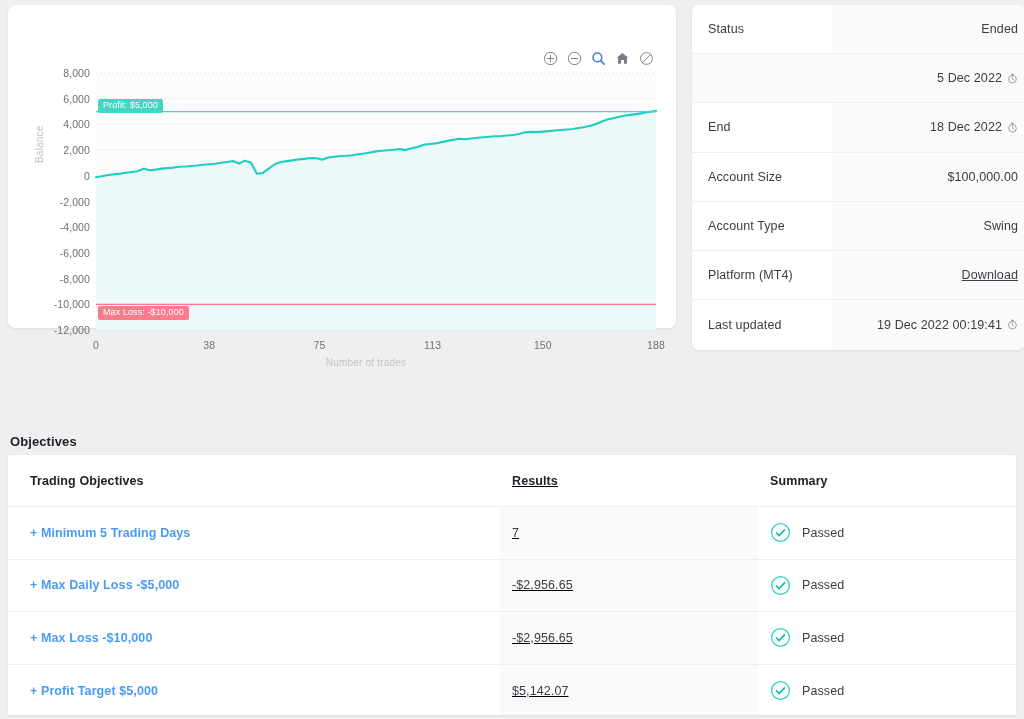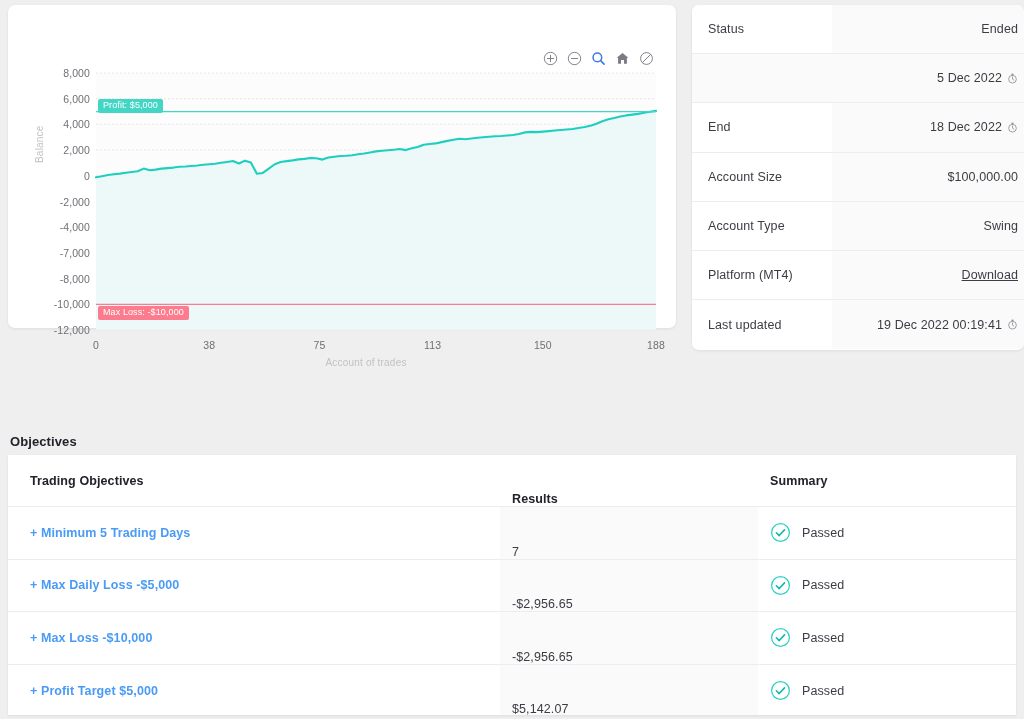--- a/index.html
+++ b/index.html
@@ -92,21 +92,21 @@
   }
   .obj-card {
     position: absolute; left: 8px; top: 455px;
     width: 1008px; height: 260px;
     background: #fff; border-radius: 1px; overflow: hidden;
     box-shadow: 0 1px 3px rgba(0,0,0,.08);
   }
   .obj-head { display: flex; height: 52px; border-bottom: 1px solid #ededef; }
   .obj-row  { display: flex; height: 52.6px; border-bottom: 1px solid #ededef; }
   .c1 { flex: 0 0 492px; display: flex; align-items: center; padding-left: 22px; }
-  .c2 { flex: 0 0 258px; display: flex; align-items: flex-end; padding-left: 12px; }
+  .c2 { flex: 0 0 258px; display: flex; align-items: center; padding-left: 12px; text-decoration: underline; }
   .c3 { flex: 1;         display: flex; align-items: center; padding-left: 12px; gap: 11px; }
   .obj-row .c2 { background: #fafafb; }
   .obj-head .c2 { background: #fff; }
   .th { font-size: 12.5px; font-weight: bold; color: #22222a; letter-spacing: .1px; }
   .obj-link {
     font-size: 12.5px; color: #4a9bf5; font-weight: bold;
     cursor: pointer; letter-spacing: .1px;
   }
   .obj-res { font-size: 12.5px; color: #3c3c44; letter-spacing: .1px; }
   .obj-sum { font-size: 12.5px; color: #3c3c44; letter-spacing: .1px; }
@@ -158,21 +158,21 @@
         <div class="ylabel">Balance</div>
 
         <div class="yticks" id="yticks">
             <div class="ytick" style="top: 68px;">8,000</div>
             <div class="ytick" style="top: 93.7px;">6,000</div>
             <div class="ytick" style="top: 119.4px;">4,000</div>
             <div class="ytick" style="top: 145.1px;">2,000</div>
             <div class="ytick" style="top: 170.8px;">0</div>
             <div class="ytick" style="top: 196.5px;">-2,000</div>
             <div class="ytick" style="top: 222.2px;">-4,000</div>
-            <div class="ytick" style="top: 247.9px;">-7,000</div>
+            <div class="ytick" style="top: 247.9px;">-6,000</div>
             <div class="ytick" style="top: 273.6px;">-8,000</div>
             <div class="ytick" style="top: 299.3px;">-10,000</div>
             <div class="ytick" style="top: 325px;">-12,000</div>
           </div>
 
         <svg id="plot-svg" width="668" height="383" viewBox="0 0 668 383" style="position:absolute;left:0;top:0">
             <rect x="88" y="68" width="560" height="257" fill="#fcfcfd"></rect>
             <line x1="88" y1="68" x2="648" y2="68" stroke="#e6e6ea" stroke-width="1" stroke-dasharray="2 2"></line>
             <line x1="88" y1="93.69999999999999" x2="648" y2="93.69999999999999" stroke="#e6e6ea" stroke-width="1" stroke-dasharray="2 2"></line>
             <line x1="88" y1="119.39999999999998" x2="648" y2="119.39999999999998" stroke="#e6e6ea" stroke-width="1" stroke-dasharray="2 2"></line>
@@ -195,21 +195,21 @@
 
         <div class="xticks" id="xticks">
             <div class="xtick" style="left: 88px; top: 334px;">0</div>
             <div class="xtick" style="left: 201.191px; top: 334px;">38</div>
             <div class="xtick" style="left: 311.404px; top: 334px;">75</div>
             <div class="xtick" style="left: 424.596px; top: 334px;">113</div>
             <div class="xtick" style="left: 534.809px; top: 334px;">150</div>
             <div class="xtick" style="left: 648px; top: 334px;">188</div>
           </div>
         <div class="xlabel">
-          <span class="xlabel-inner">Account of trades</span>
+          <span class="xlabel-inner">Number of trades</span>
         </div>
       </div>
     </div>
 
     <div class="info-card" id="info-card">
         <div class="info-row">
           <div class="info-key">Status</div>
           <div class="info-val">
             <span>Ended</span>
           </div>

